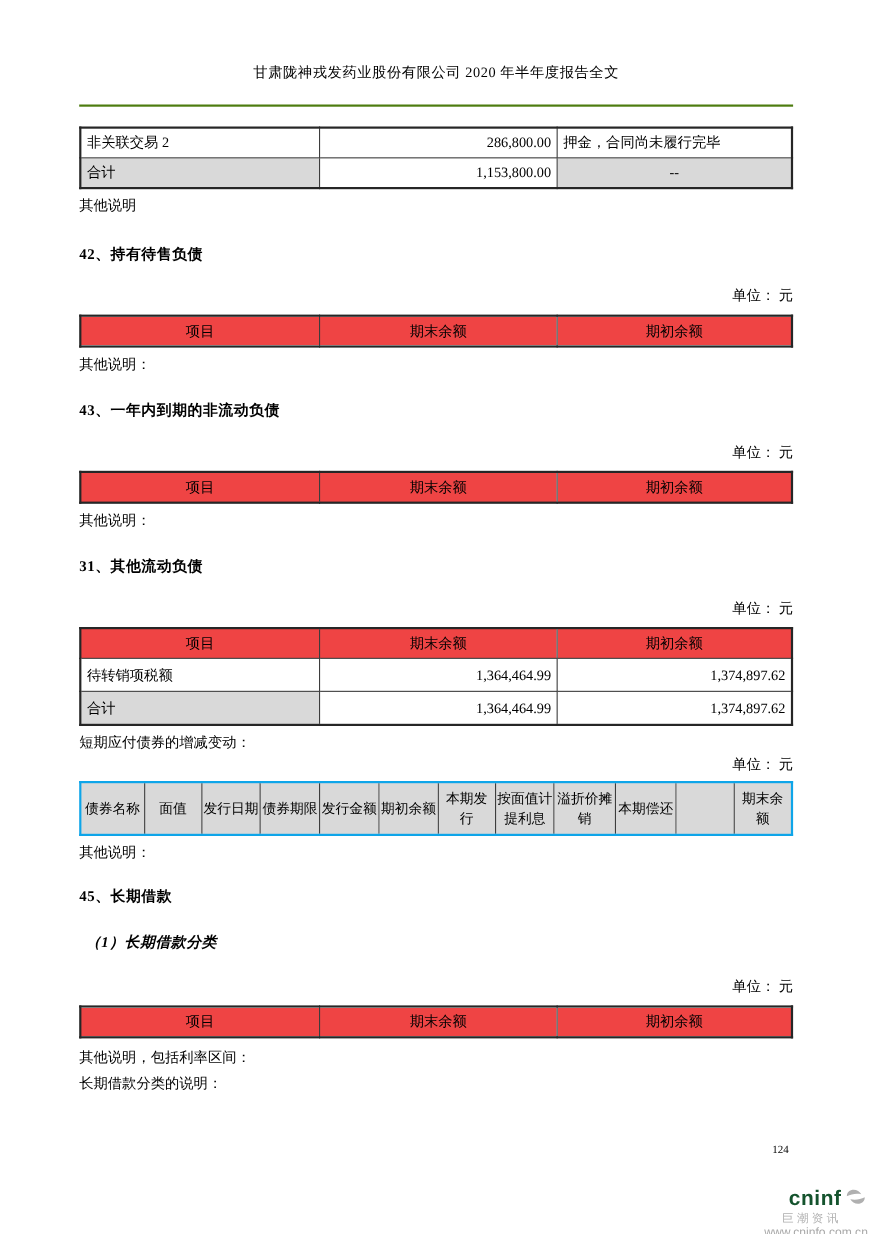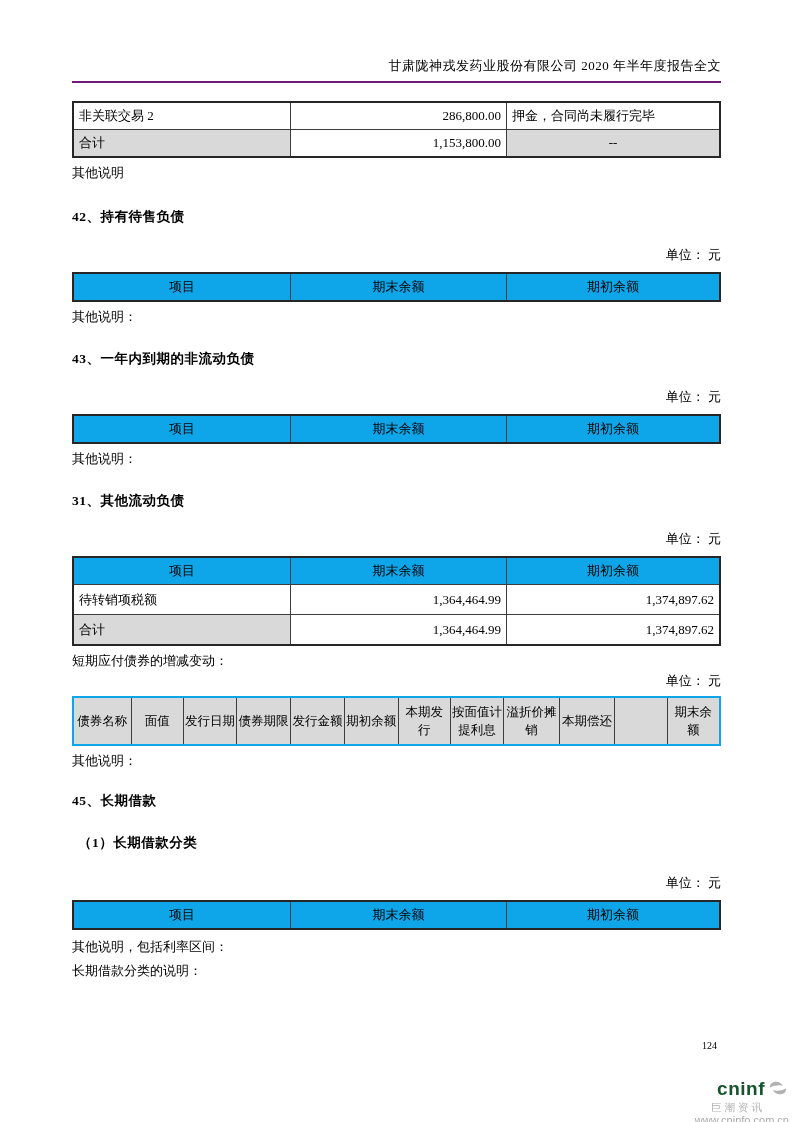--- a/index.html
+++ b/index.html
@@ -4,33 +4,33 @@
 <style>
   html,body{margin:0;padding:0;background:#ffffff;}
   body{
     width:793px;height:1122px;position:relative;
     font-family:"Liberation Serif","DejaVu Serif",serif;
     color:#000;overflow:hidden;
   }
   .page{position:absolute;inset:0;padding:57px 72px 0 72px;box-sizing:border-box;}
 
   .doc-header{
-    text-align:right;font-size:13px;letter-spacing:.5px;
-    padding-bottom:6px;border-bottom:2px solid #701a75;
+    text-align:center;font-size:13px;letter-spacing:.5px;
+    padding-bottom:20px;border-bottom:2px solid #4d7c0f;
   }
 
   table.tbl{
     width:100%;border-collapse:collapse;table-layout:fixed;
     border:2px solid #262626;
   }
   table.tbl td{
     border:1px solid #3d3d3d;font-size:13px;padding:0 5px;
     height:26px;vertical-align:middle;overflow:hidden;
   }
-  .hdr td{background:#0ea5e9;text-align:center;}
+  .hdr td{background:#ef4444;text-align:center;}
   td.gray{background:#d9d9d9;}
   td.num{text-align:right;}
   td.ctr{text-align:center;}
   tr.row30 td{height:29px;}
 
   .sec-title{font-size:13.5px;font-weight:bold;margin:0;letter-spacing:.5px;}
   .sub-title{font-size:13.5px;font-weight:bold;margin:0;padding-left:6px;letter-spacing:.5px;}
   .unit{text-align:right;font-size:13px;}
   .note{font-size:13px;}
 
@@ -179,21 +179,21 @@
       <td>溢折价摊销</td>
       <td>本期偿还</td>
       <td></td>
       <td>期末余额</td>
     </tr>
   </tbody>
     </table>
   <div class="note" style="margin-top:6px;">其他说明：</div>
 
   <h3 class="sec-title" style="margin-top:22px;">45、长期借款</h3>
-  <h4 class="sub-title" style="margin-top:24px;">（1）长期借款分类</h4>
+  <h4 class="sub-title" style="margin-top:24px;font-style:italic;">（1）长期借款分类</h4>
   <div class="unit" style="margin-top:22px;">单位： 元</div>
   <table class="tbl" style="margin-top:8px;">
     <colgroup>
         <col style="width:33.6%">
         <col style="width:33.4%">
         <col style="width:33%">
       </colgroup>
     <tbody>
         <tr class="hdr">
       <td>项目</td>

